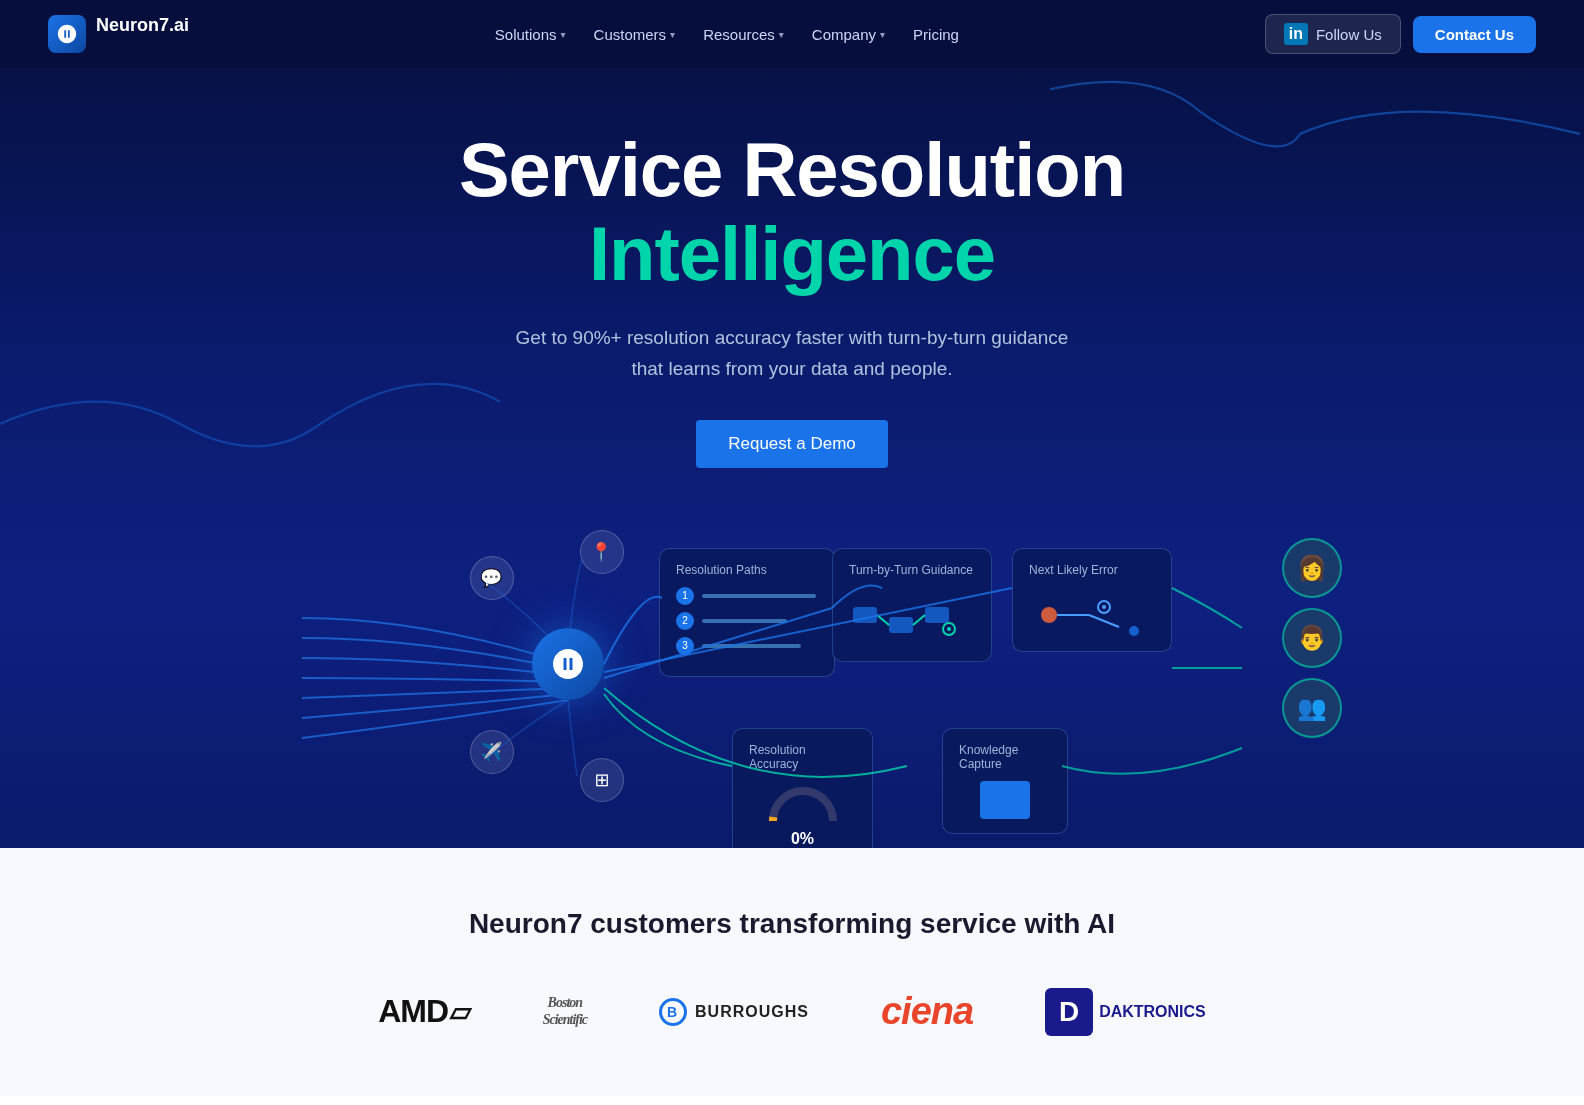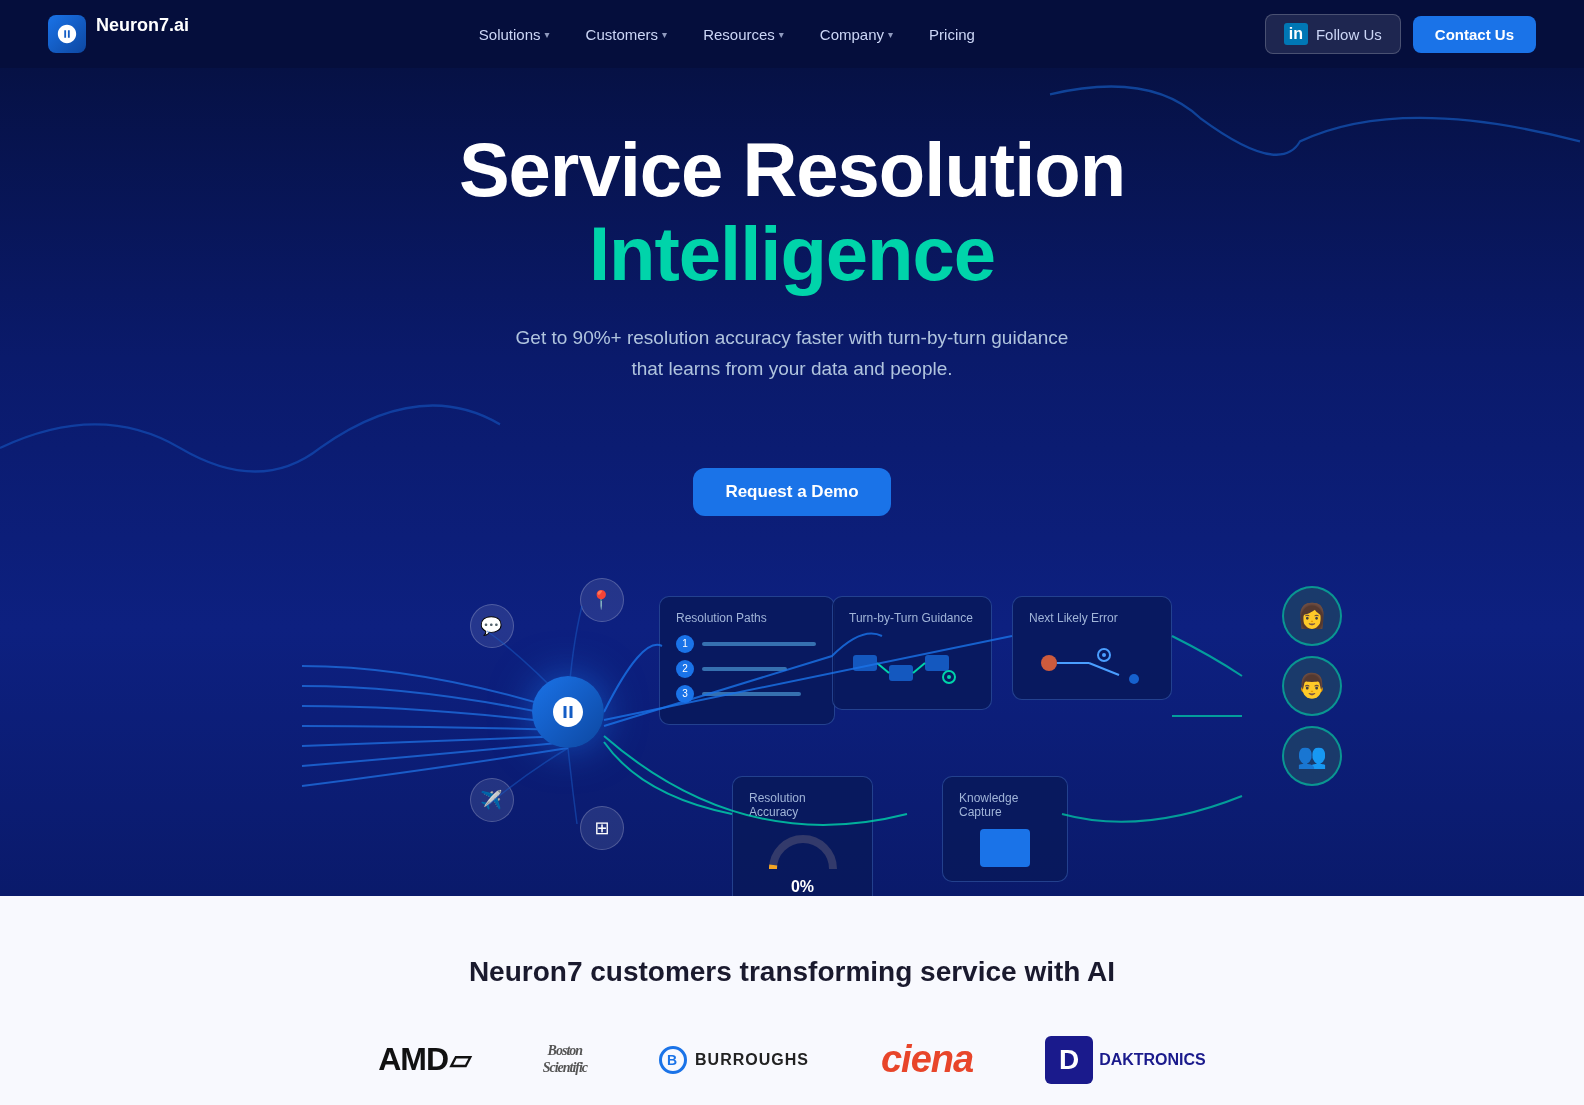--- a/index.html
+++ b/index.html
@@ -13,21 +13,21 @@
       padding: 0 48px; height: 68px;
     }
     .nav-logo { display: flex; gap: 10px; text-decoration: none; }
     .nav-logo-icon {
       width: 38px; height: 38px; border-radius: 8px;
       background: linear-gradient(135deg, #1a73e8, #0d47a1);
       display: flex; align-items: center; justify-content: center;
       color: #fff; font-weight: bold; font-size: 14px;
     }
     .nav-logo-text { color: #fff; font-size: 18px; font-weight: 600; }
-    .nav-links { display: flex; align-items: center; gap: 8px; }
+    .nav-links { display: flex; align-items: center; }
     .nav-link {
       color: #ccd6f6; background: none; border: none; cursor: pointer;
       font-size: 15px; padding: 8px 14px; display: flex; align-items: center; gap: 4px;
       text-decoration: none; border-radius: 6px;
     }
     .nav-chevron { font-size: 10px; opacity: 0.7; }
     .nav-actions { display: flex; align-items: center; gap: 12px; }
     .follow-btn {
       display: flex; align-items: center; gap: 8px;
       color: #ccd6f6; background: rgba(255,255,255,0.1);
@@ -55,22 +55,22 @@
       line-height: 1.1; letter-spacing: -1px;
     }
     .hero-title-line2 {
       color: #00d4aa; font-size: 76px; font-weight: 800;
       line-height: 1.1; letter-spacing: -1px; margin-bottom: 28px;
     }
     .hero-subtitle {
       color: #b0c4de; font-size: 19px; line-height: 1.6; max-width: 560px; margin: 0 auto 36px;
     }
     .demo-btn {
-      background: #1a73e8; color: #fff; border: none; border-radius: 12px;
-      padding: 14px 32px; font-size: 17px; font-weight: 700; cursor: pointer; margin-top: 48px;
+      background: #1a73e8; color: #fff; border: none; border-radius: 4px;
+      padding: 14px 32px; font-size: 17px; font-weight: 400; cursor: pointer;
     }
 
     
     .diagram-container {
       position: relative; width: 100%; max-width: 1100px;
       margin: 40px auto 0; z-index: 2; height: 340px;
     }
 
     
     .central-node {

